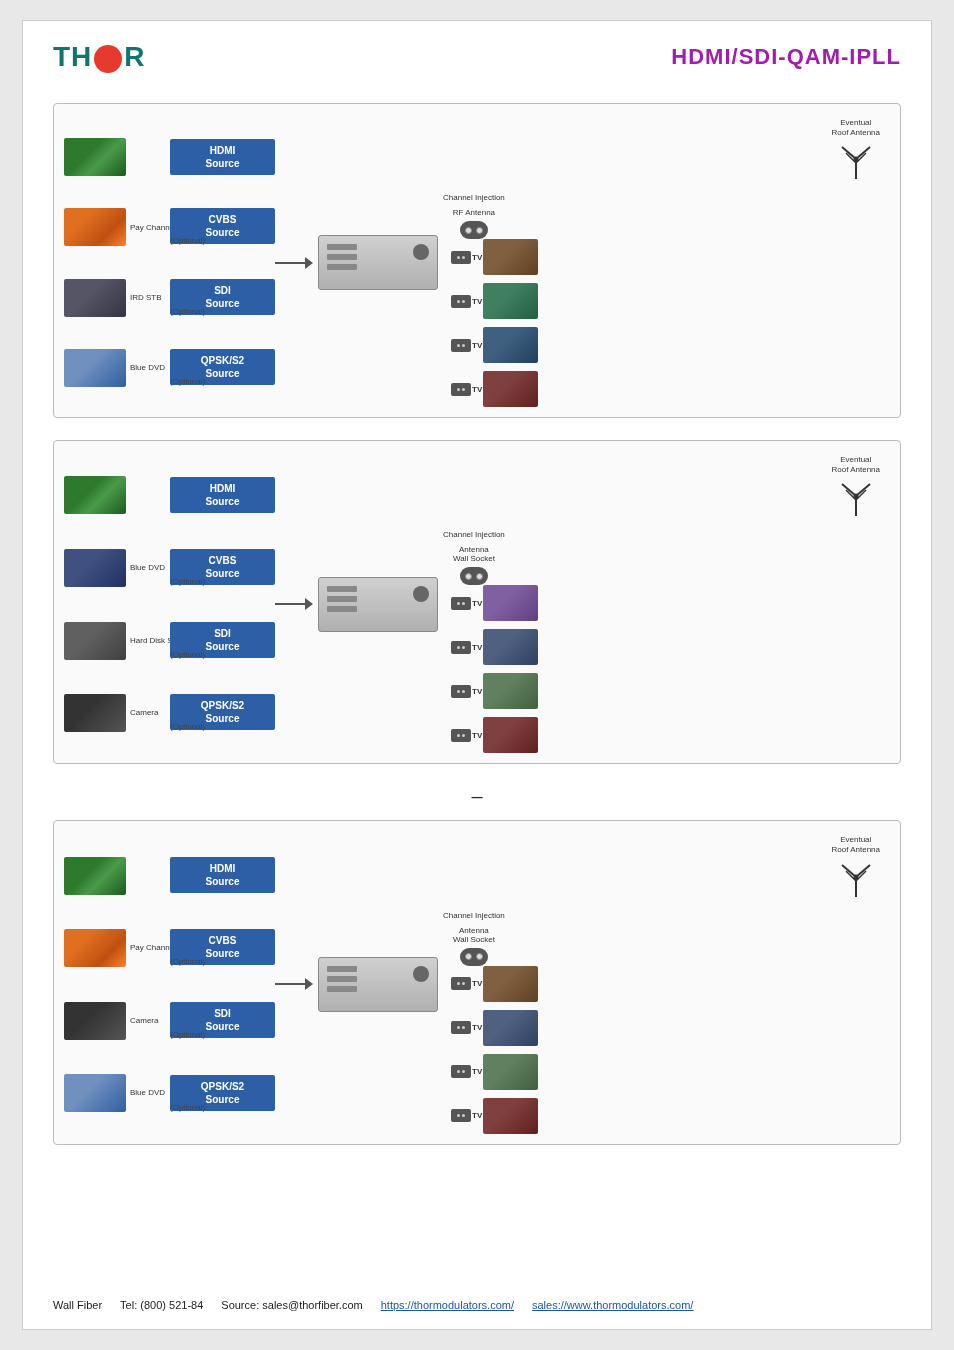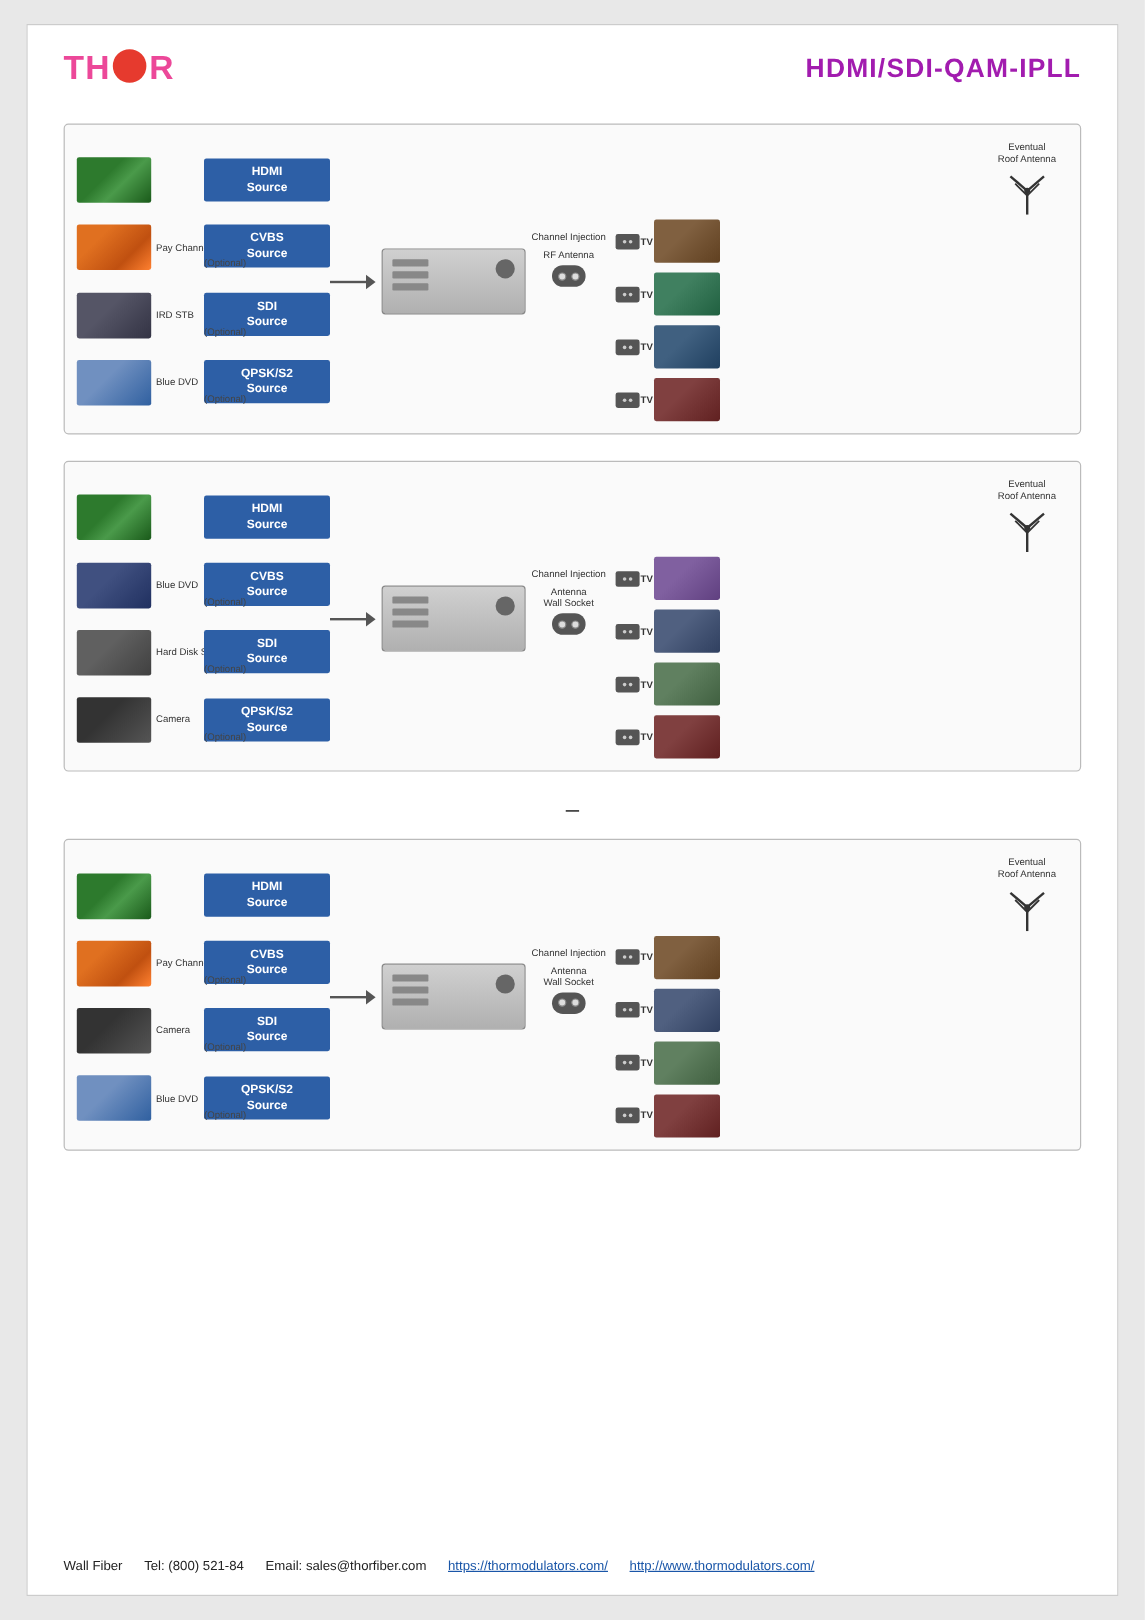--- a/index.html
+++ b/index.html
@@ -24,25 +24,25 @@
     
     .header {
       display: flex;
       justify-content: space-between;
       align-items: center;
       margin-bottom: 22px;
       padding-bottom: 8px;
     }
     .logo {
       display: flex;
-      align-items: flex-start;
+      align-items: flex-end;
       font-size: 28px;
       font-weight: 900;
       letter-spacing: 1px;
-      color: #ec4899;
+      color: #0f766e;
     }
     .logo-gear {
       display: inline-block;
       width: 28px;
       height: 28px;
       background: #e63a2e;
       border-radius: 50%;
       margin: 0 2px;
       position: relative;
       vertical-align: middle;
@@ -270,20 +270,21 @@
     }
     .col-right-top {
       display: flex;
       flex-direction: row;
       justify-content: flex-end;
       align-items: flex-start;
       margin-bottom: 4px;
     }
     .col-right-middle {
       display: flex;
+      flex-direction: column;
       align-items: flex-start;
     }
     .channel-inject {
       display: flex;
       flex-direction: column;
       align-items: center;
       margin-top: 10px;
     }
     .channel-inject-label {
       font-size: 8px;
@@ -682,20 +683,20 @@
     </div>
   </div>
 
   <div class="footer">
     <span>Wall Fiber</span>
     <span>
       <span>Tel:</span>
       <span>(800) 521-84</span>
     </span>
     <span>
-      <span>Email:</span>
+      <span>Source:</span>
       <span>sales@thorfiber.com</span>
     </span>
     <a href="#">https://thormodulators.com/</a>
-    <a href="#">http://www.thormodulators.com/</a>
+    <a href="#">sales://www.thormodulators.com/</a>
   </div>
 
 </div>
 
 </body></html>

